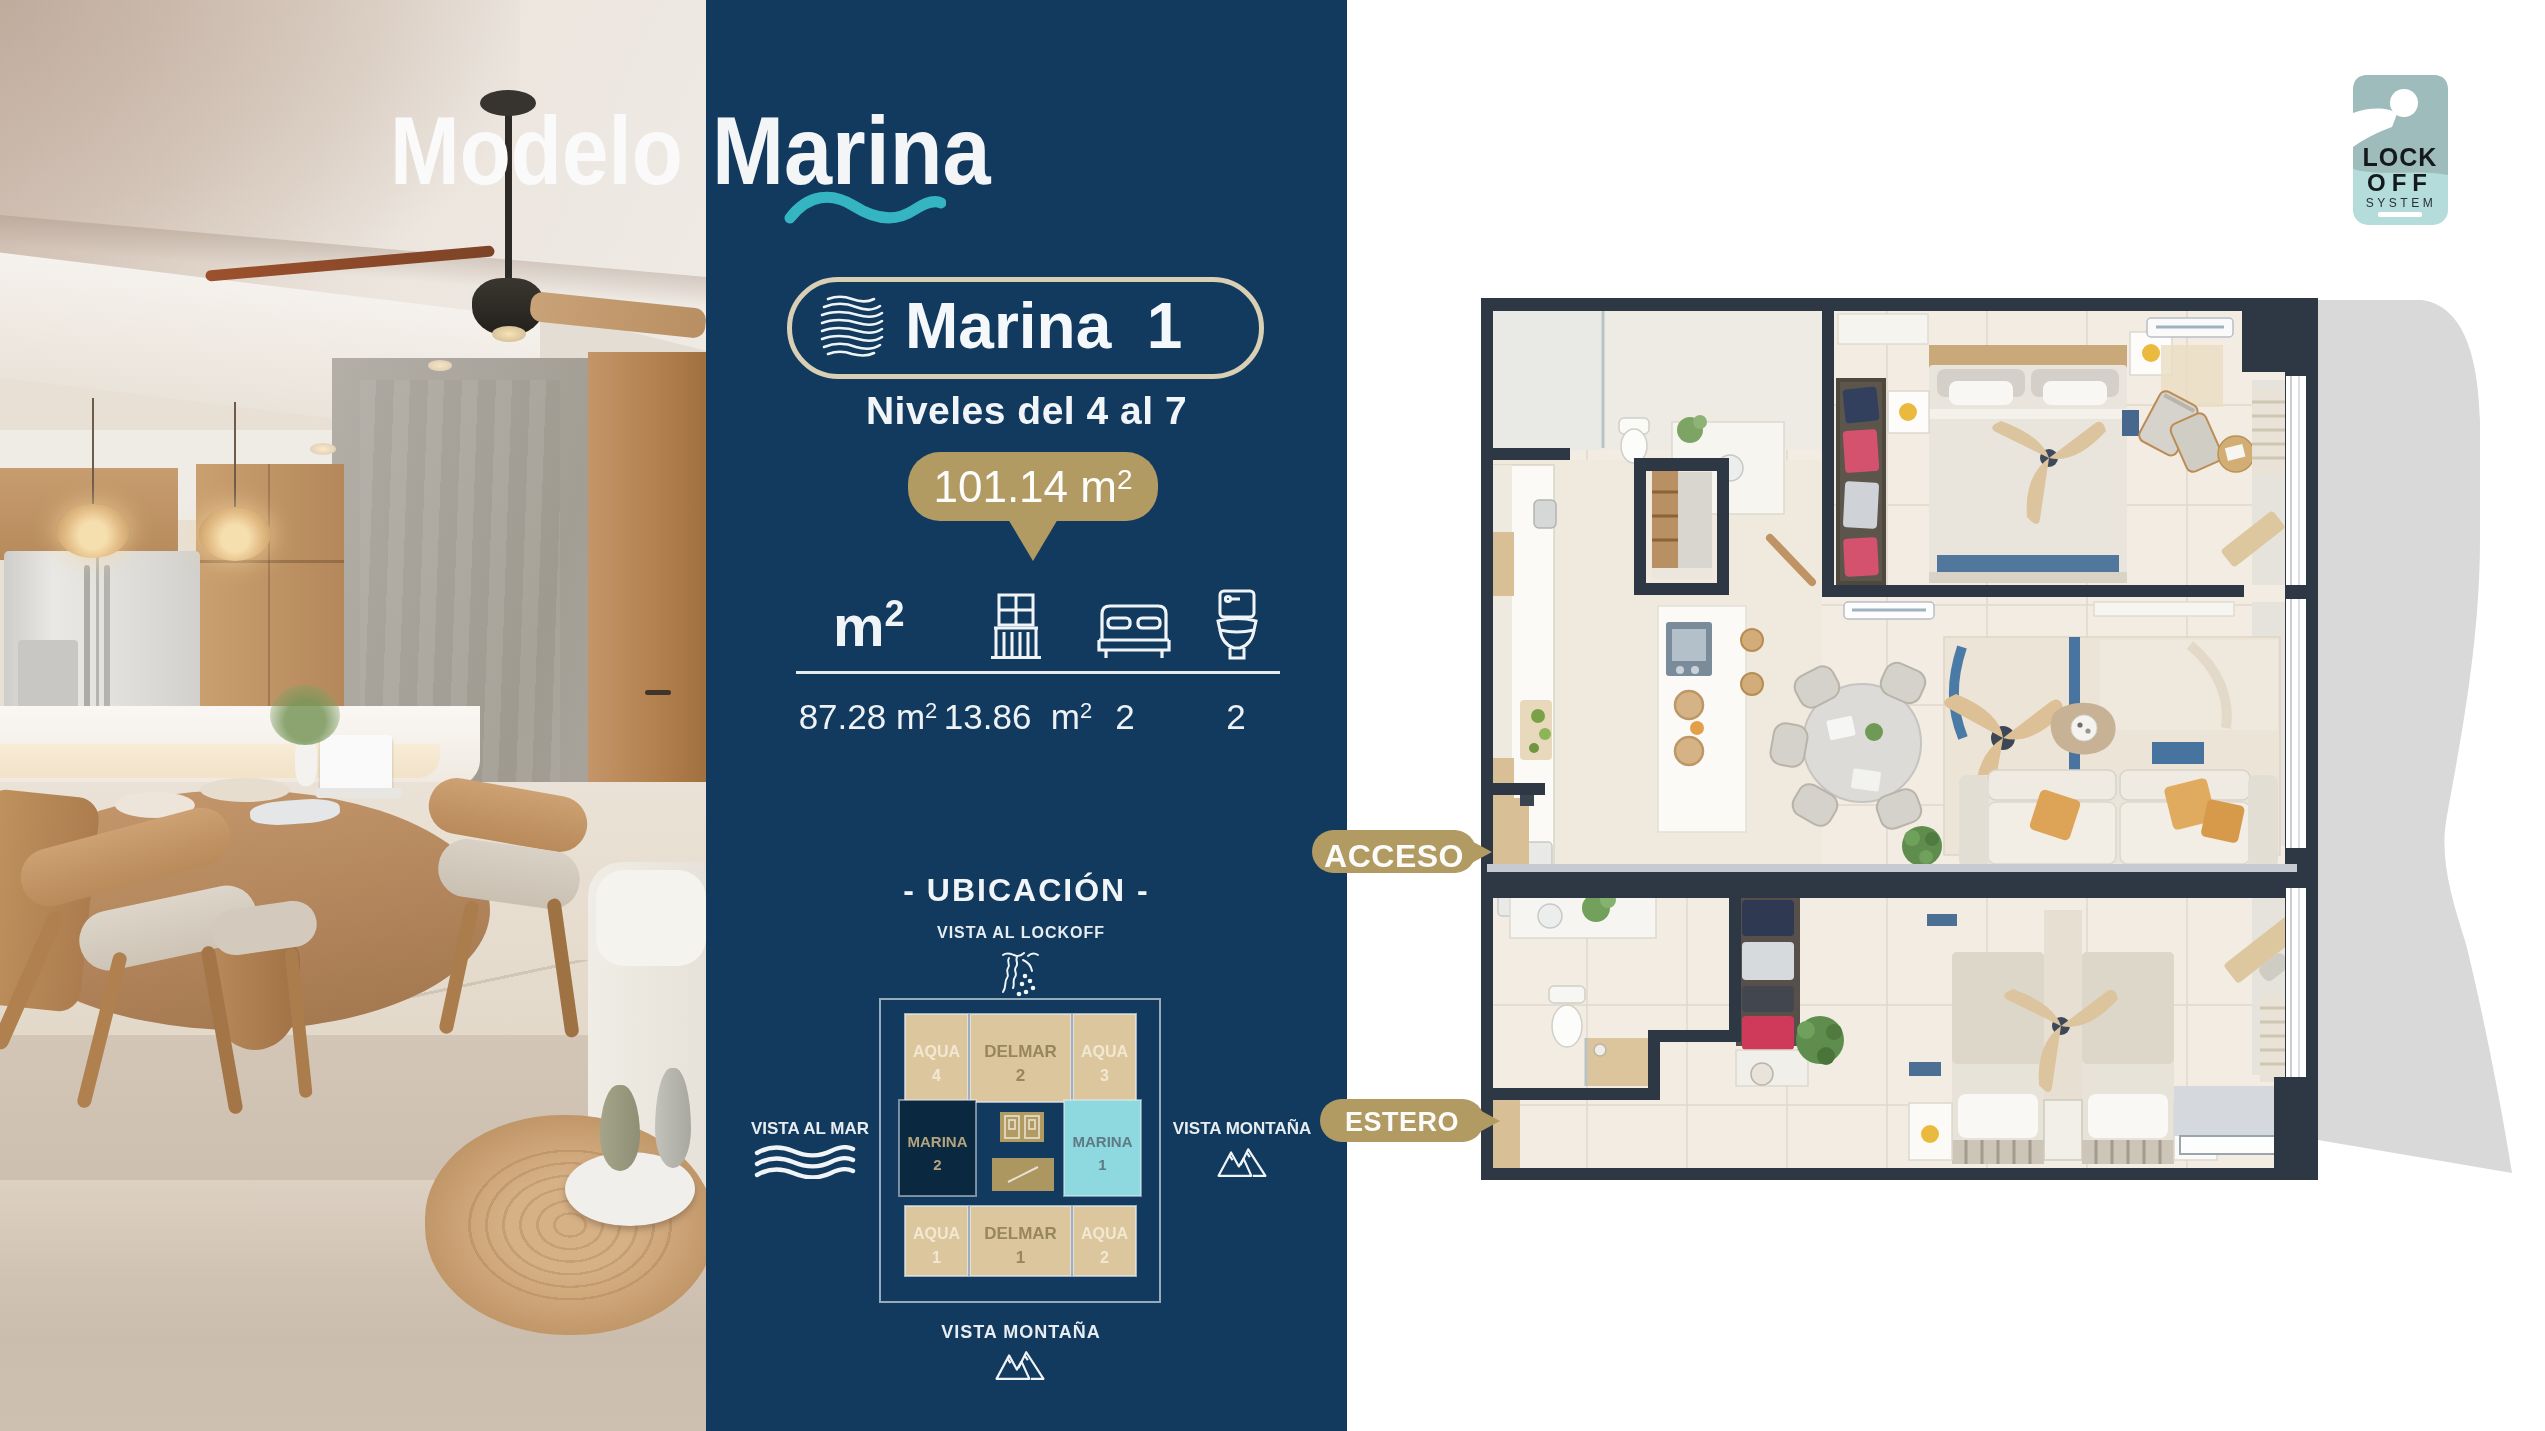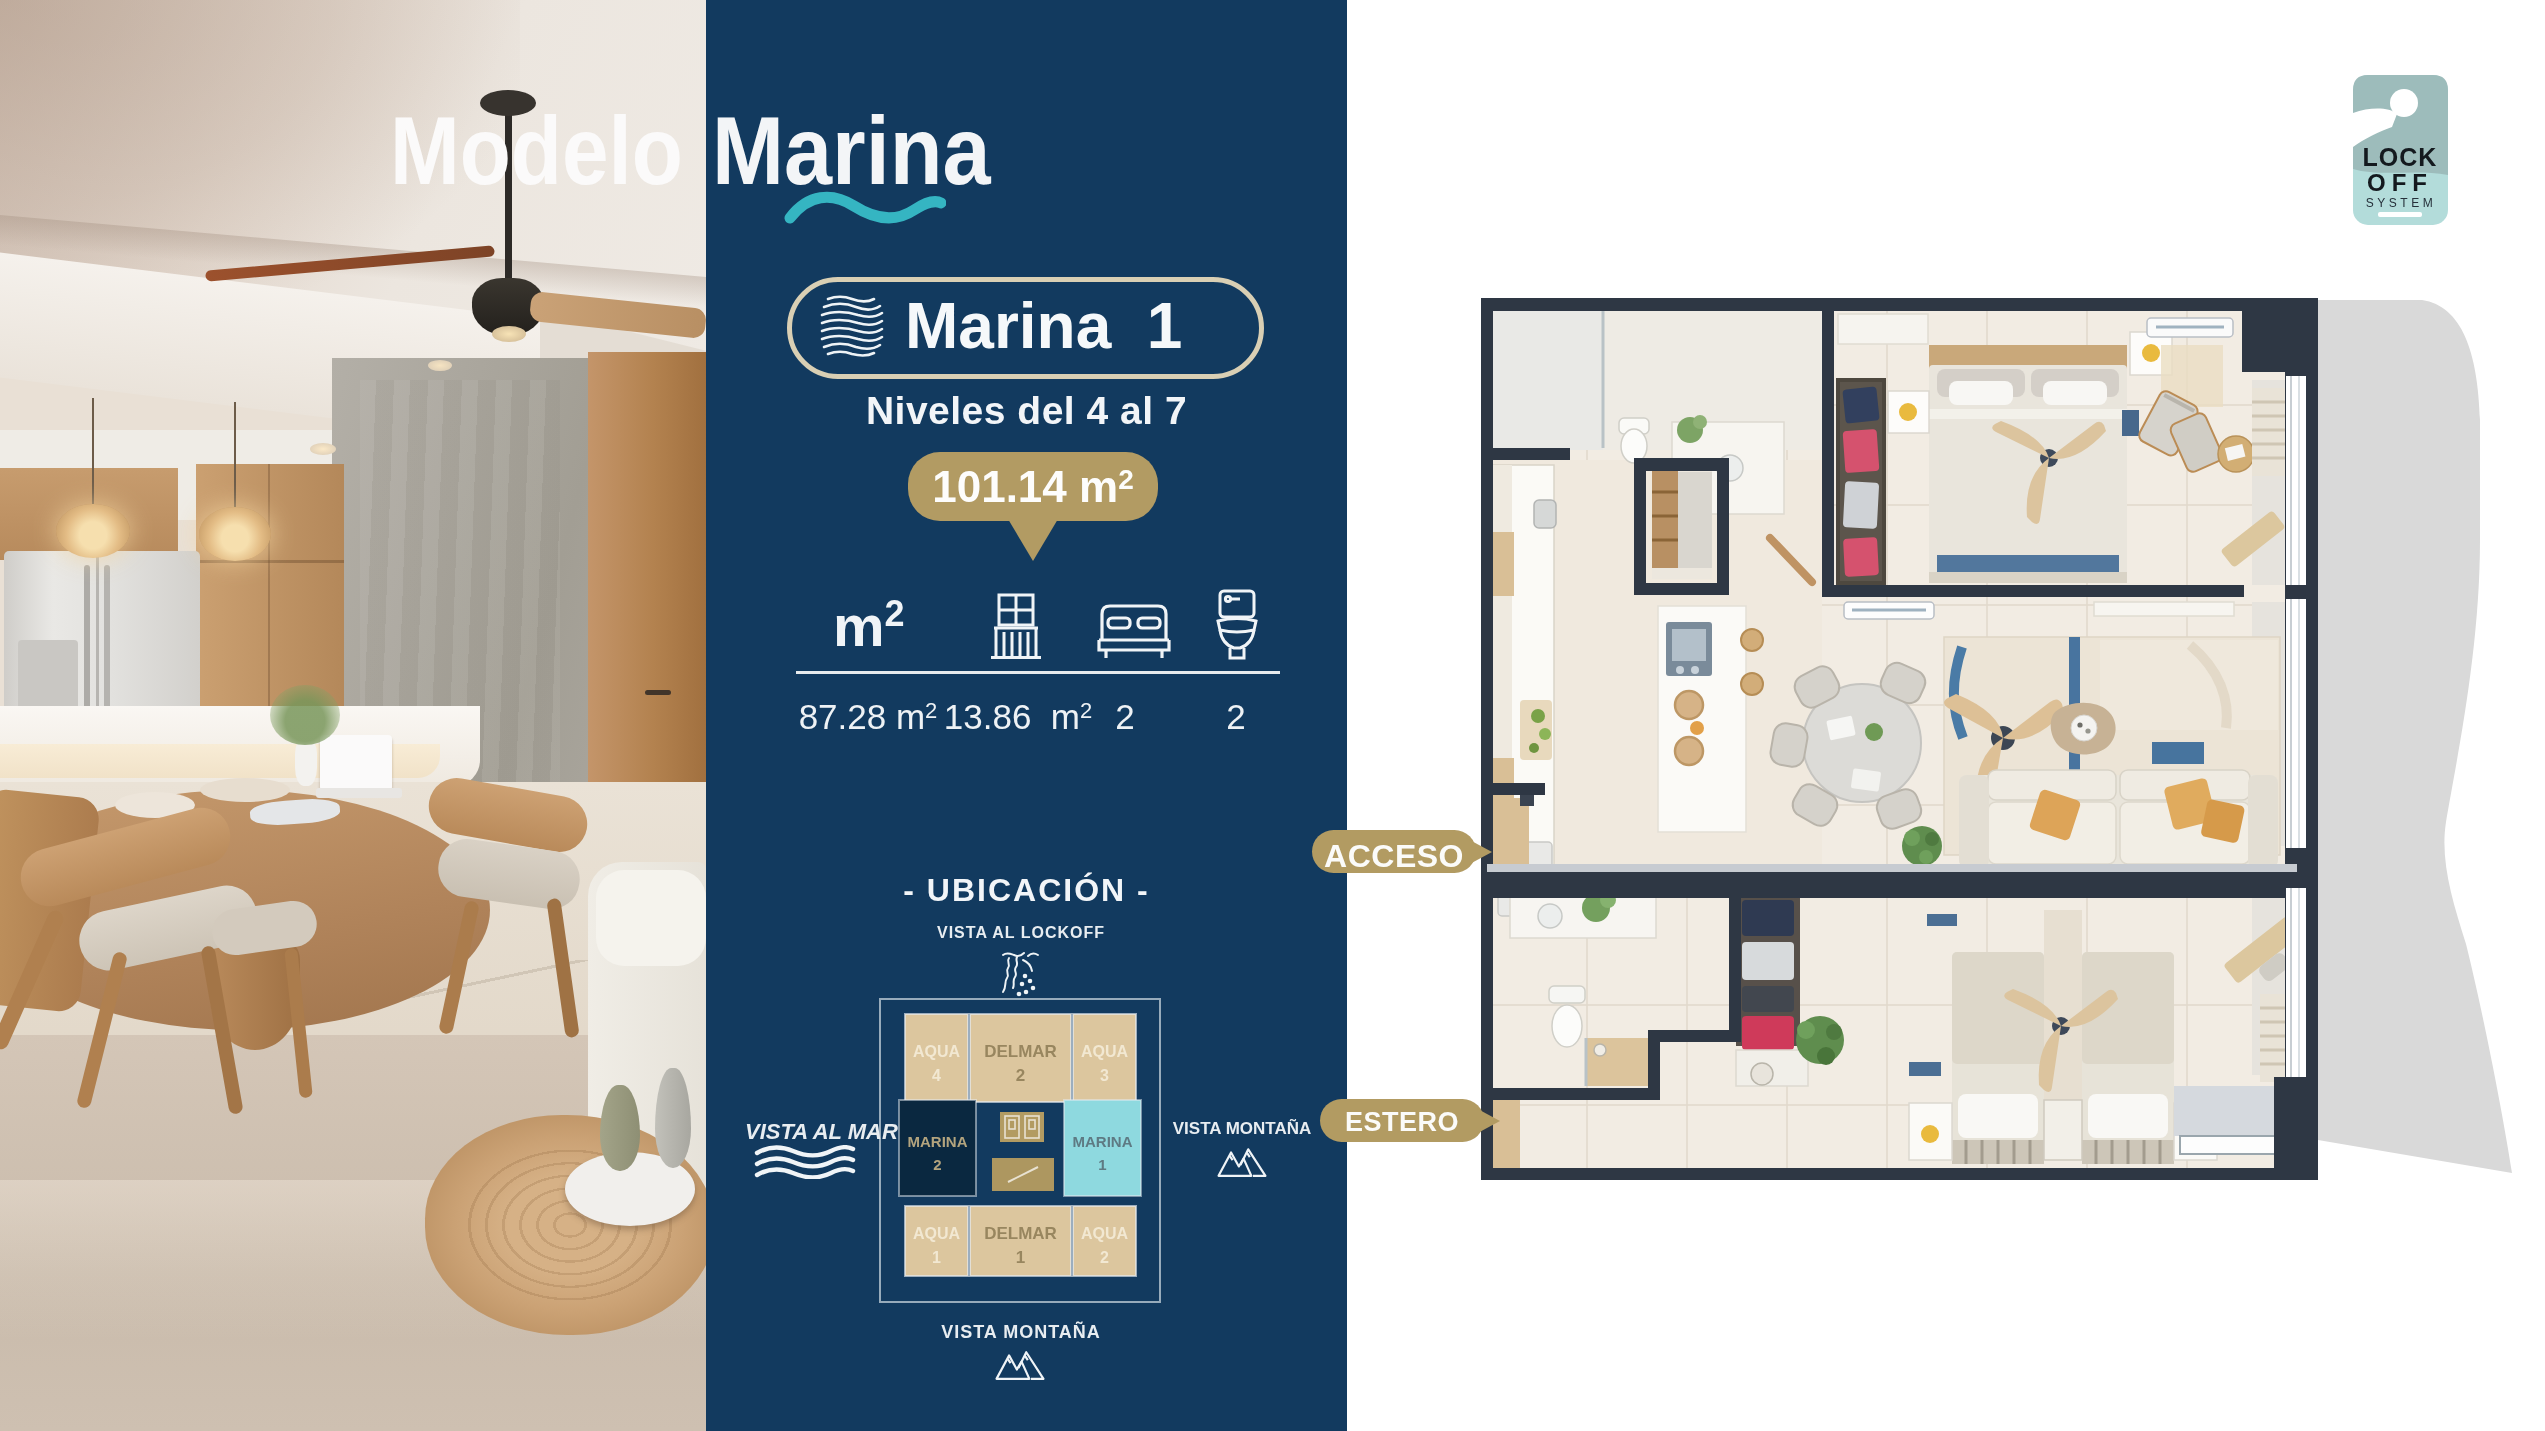--- a/index.html
+++ b/index.html
@@ -161,21 +161,21 @@
 </svg>
 
 <div class="abs" style="left:905px;top:289px;font-size:64px;font-weight:bold;color:#f5f8fa;">Marina&nbsp;&nbsp;1</div>
 
 <div class="abs" style="left:706px;top:389px;width:641px;text-align:center;font-size:39px;font-weight:bold;color:#f2f5f8;letter-spacing:0.5px;">Niveles del 4 al 7</div>
 
 <div class="abs" style="left:908px;top:452px;width:250px;height:69px;background:#b29b63;border-radius:32px;"></div>
 
 <div class="abs" style="left:1008px;top:519px;width:0;height:0;border-left:25px solid transparent;border-right:25px solid transparent;border-top:42px solid #b29b63;"></div>
 
-<div class="abs" style="left:908px;top:462px;width:250px;text-align:center;font-size:44px;font-weight:bold;color:#fdfdfc;">101.14 m<span style="font-size:28px;vertical-align:13px;">2</span></div>
+<div class="abs" style="left:908px;top:462px;width:250px;text-align:center;font-size:44px;font-weight:normal;color:#fdfdfc;">101.14 m<span style="font-size:28px;vertical-align:13px;">2</span></div>
 
 <div class="abs" style="left:833px;top:592px;font-size:58px;font-weight:bold;color:#f0f4f7;">m<span style="font-size:36px;vertical-align:20px;">2</span></div>
 
 <svg class="abs" style="left:990px;top:592px;" width="52" height="68" viewBox="0 0 52 68">
   <g fill="none" stroke="#f0f4f7" stroke-width="3">
     <rect x="9" y="3" width="34" height="30"></rect>
     <line x1="26" y1="3" x2="26" y2="33"></line>
     <line x1="9" y1="18" x2="43" y2="18"></line>
     <line x1="4" y1="36" x2="48" y2="36"></line>
     <line x1="6" y1="36" x2="6" y2="64"></line>
@@ -283,21 +283,21 @@
 <div class="abs" style="left:899px;top:1130px;width:77px;text-align:center;font-size:15px;font-weight:bold;color:#b3a47e;line-height:23px;">MARINA<br>2</div>
 
 <div class="abs" style="left:1064px;top:1130px;width:77px;text-align:center;font-size:15px;font-weight:bold;color:#5e7a83;line-height:23px;">MARINA<br>1</div>
 
 <div class="abs" style="left:905px;top:1222px;width:63px;text-align:center;font-size:16px;font-weight:bold;color:#f2e8d2;line-height:24px;">AQUA<br>1</div>
 
 <div class="abs" style="left:970px;top:1222px;width:101px;text-align:center;font-size:17px;font-weight:bold;color:#98865f;line-height:24px;">DELMAR<br>1</div>
 
 <div class="abs" style="left:1073px;top:1222px;width:63px;text-align:center;font-size:16px;font-weight:bold;color:#f2e8d2;line-height:24px;">AQUA<br>2</div>
 
-<div class="abs" style="left:745px;top:1119px;width:130px;text-align:center;font-size:22px;font-weight:bold;color:#e8edf1;white-space:nowrap;font-style:italic;">VISTA AL MAR</div>
+<div class="abs" style="left:745px;top:1119px;width:130px;text-align:center;font-size:17px;font-weight:bold;color:#e8edf1;white-space:nowrap;">VISTA AL MAR</div>
 
 <svg class="abs" style="left:753px;top:1145px;" width="104" height="34" viewBox="0 0 104 34">
   <g fill="none" stroke="#f0f4f7" stroke-width="4.4" stroke-linecap="round">
     <path d="M4,8 C16,1 28,1 40,6 C54,12 66,12 78,6 C86,2 94,1 100,4"></path>
     <path d="M4,19 C16,12 28,12 40,17 C54,23 66,23 78,17 C86,13 94,12 100,15"></path>
     <path d="M4,30 C16,23 28,23 40,28 C54,34 66,34 78,28 C86,24 94,23 100,26"></path>
   </g>
 </svg>
 
 <div class="abs" style="left:1172px;top:1119px;width:140px;text-align:center;font-size:17px;font-weight:bold;color:#e8edf1;white-space:nowrap;">VISTA MONTAÑA</div>

